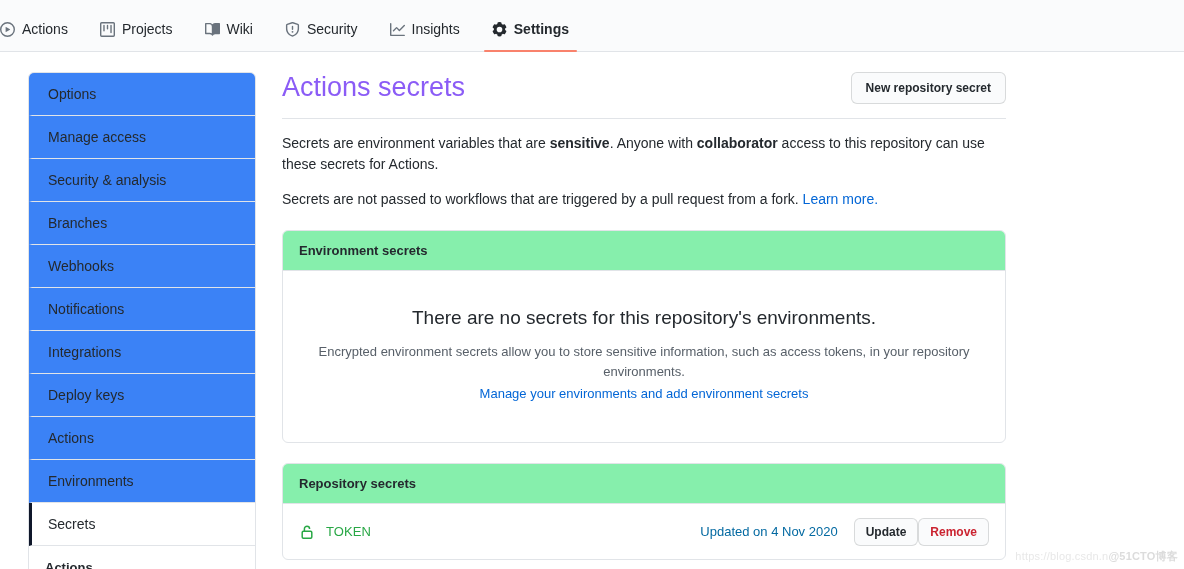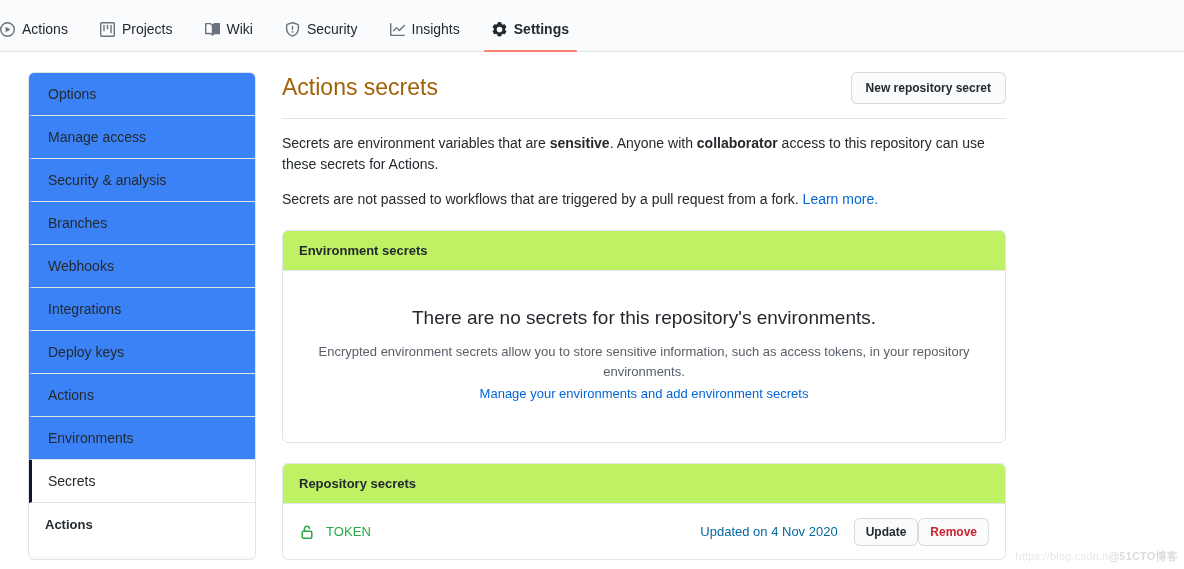--- a/index.html
+++ b/index.html
@@ -97,23 +97,23 @@
     padding-right: 178px;
   }
   .main-head {
     display: flex;
     align-items: flex-start;
     justify-content: space-between;
     padding-bottom: 14px;
     border-bottom: 1px solid #e1e4e8;
   }
   .page-title {
-    font-size: 23px;
+    font-size: 27px;
     font-weight: 400;
-    color: #a16207;
+    color: #8b5cf6;
     line-height: 30px;
   }
   .btn {
     font-family: "Liberation Sans", sans-serif;
     font-size: 12px;
     font-weight: 600;
     color: #24292e;
     background: #fafbfc;
     border: 1px solid rgba(27,31,35,0.15);
     border-radius: 6px;
@@ -136,21 +136,21 @@
 
   
   .box {
     margin-top: 20px;
     border: 1px solid #e1e4e8;
     border-radius: 6px;
     background: #ffffff;
     overflow: hidden;
   }
   .box-head {
-    background: #bef264;
+    background: #86efac;
     border-bottom: 1px solid #e1e4e8;
     padding: 12px 16px;
     font-size: 13px;
     font-weight: 700;
     color: #24292e;
   }
   .blank-slate {
     padding: 34px 20px 40px 20px;
     text-align: center;
   }
@@ -289,20 +289,23 @@
       <span>Manage access</span>
     </div>
     <div class="side-item">
       <span>Security &amp; analysis</span>
     </div>
     <div class="side-item">
       <span>Branches</span>
     </div>
     <div class="side-item">
       <span>Webhooks</span>
+    </div>
+    <div class="side-item">
+      <span>Notifications</span>
     </div>
     <div class="side-item">
       <span>Integrations</span>
     </div>
     <div class="side-item">
       <span>Deploy keys</span>
     </div>
     <div class="side-item">
       <span>Actions</span>
     </div>

